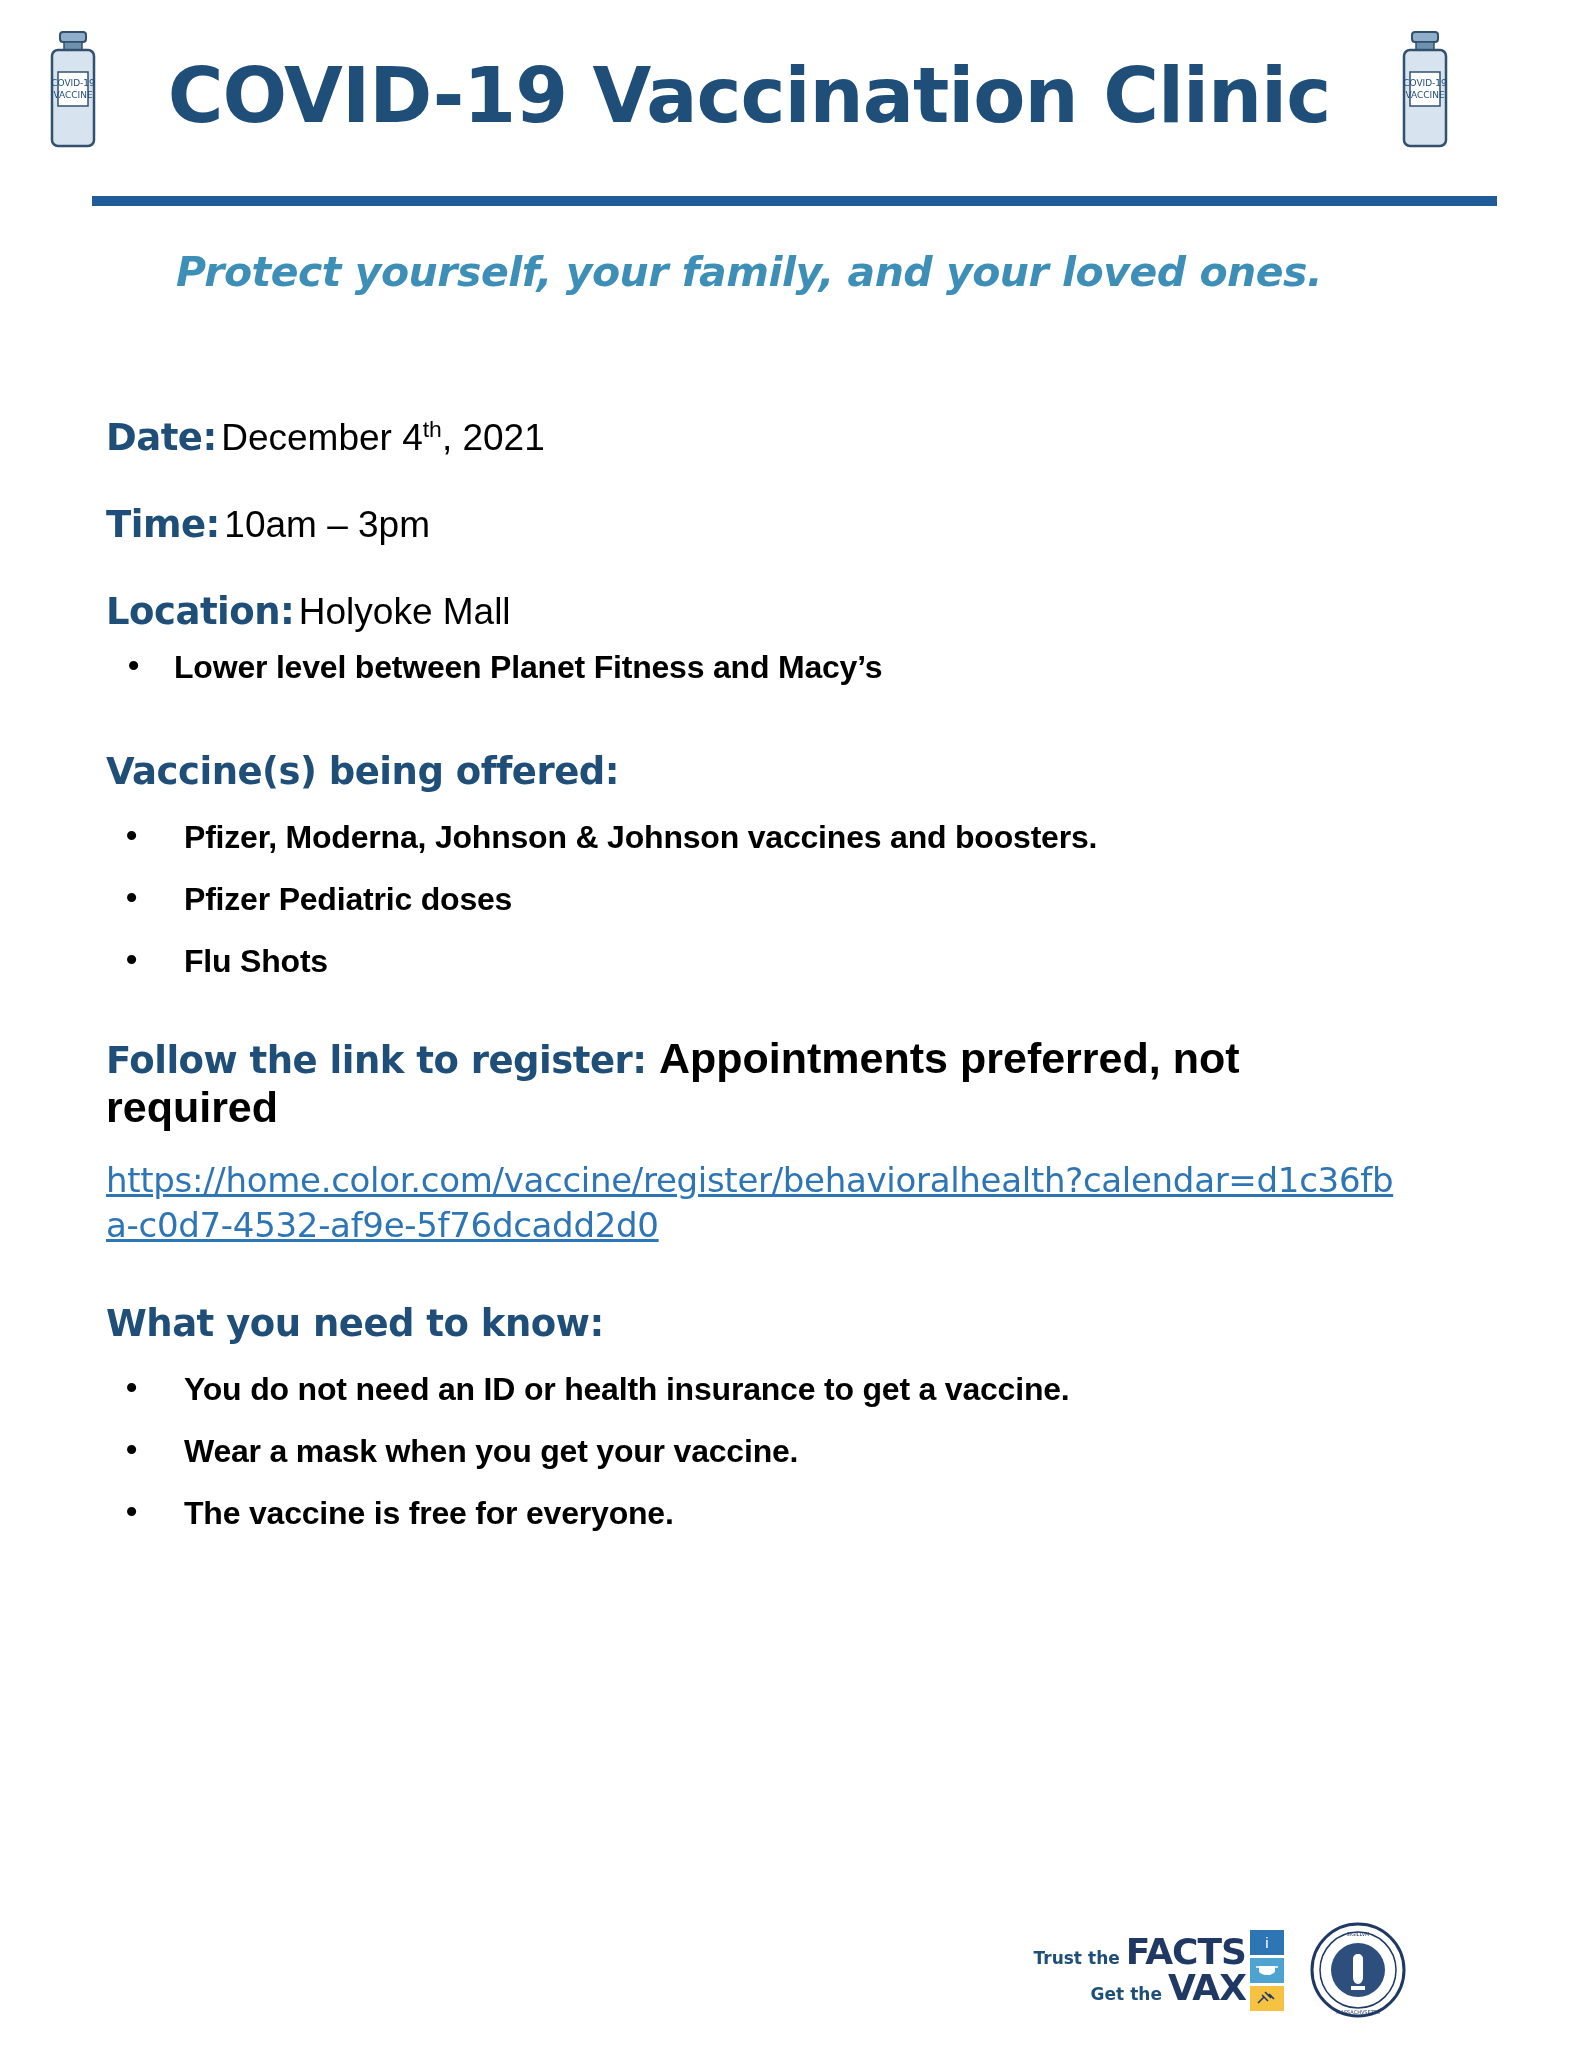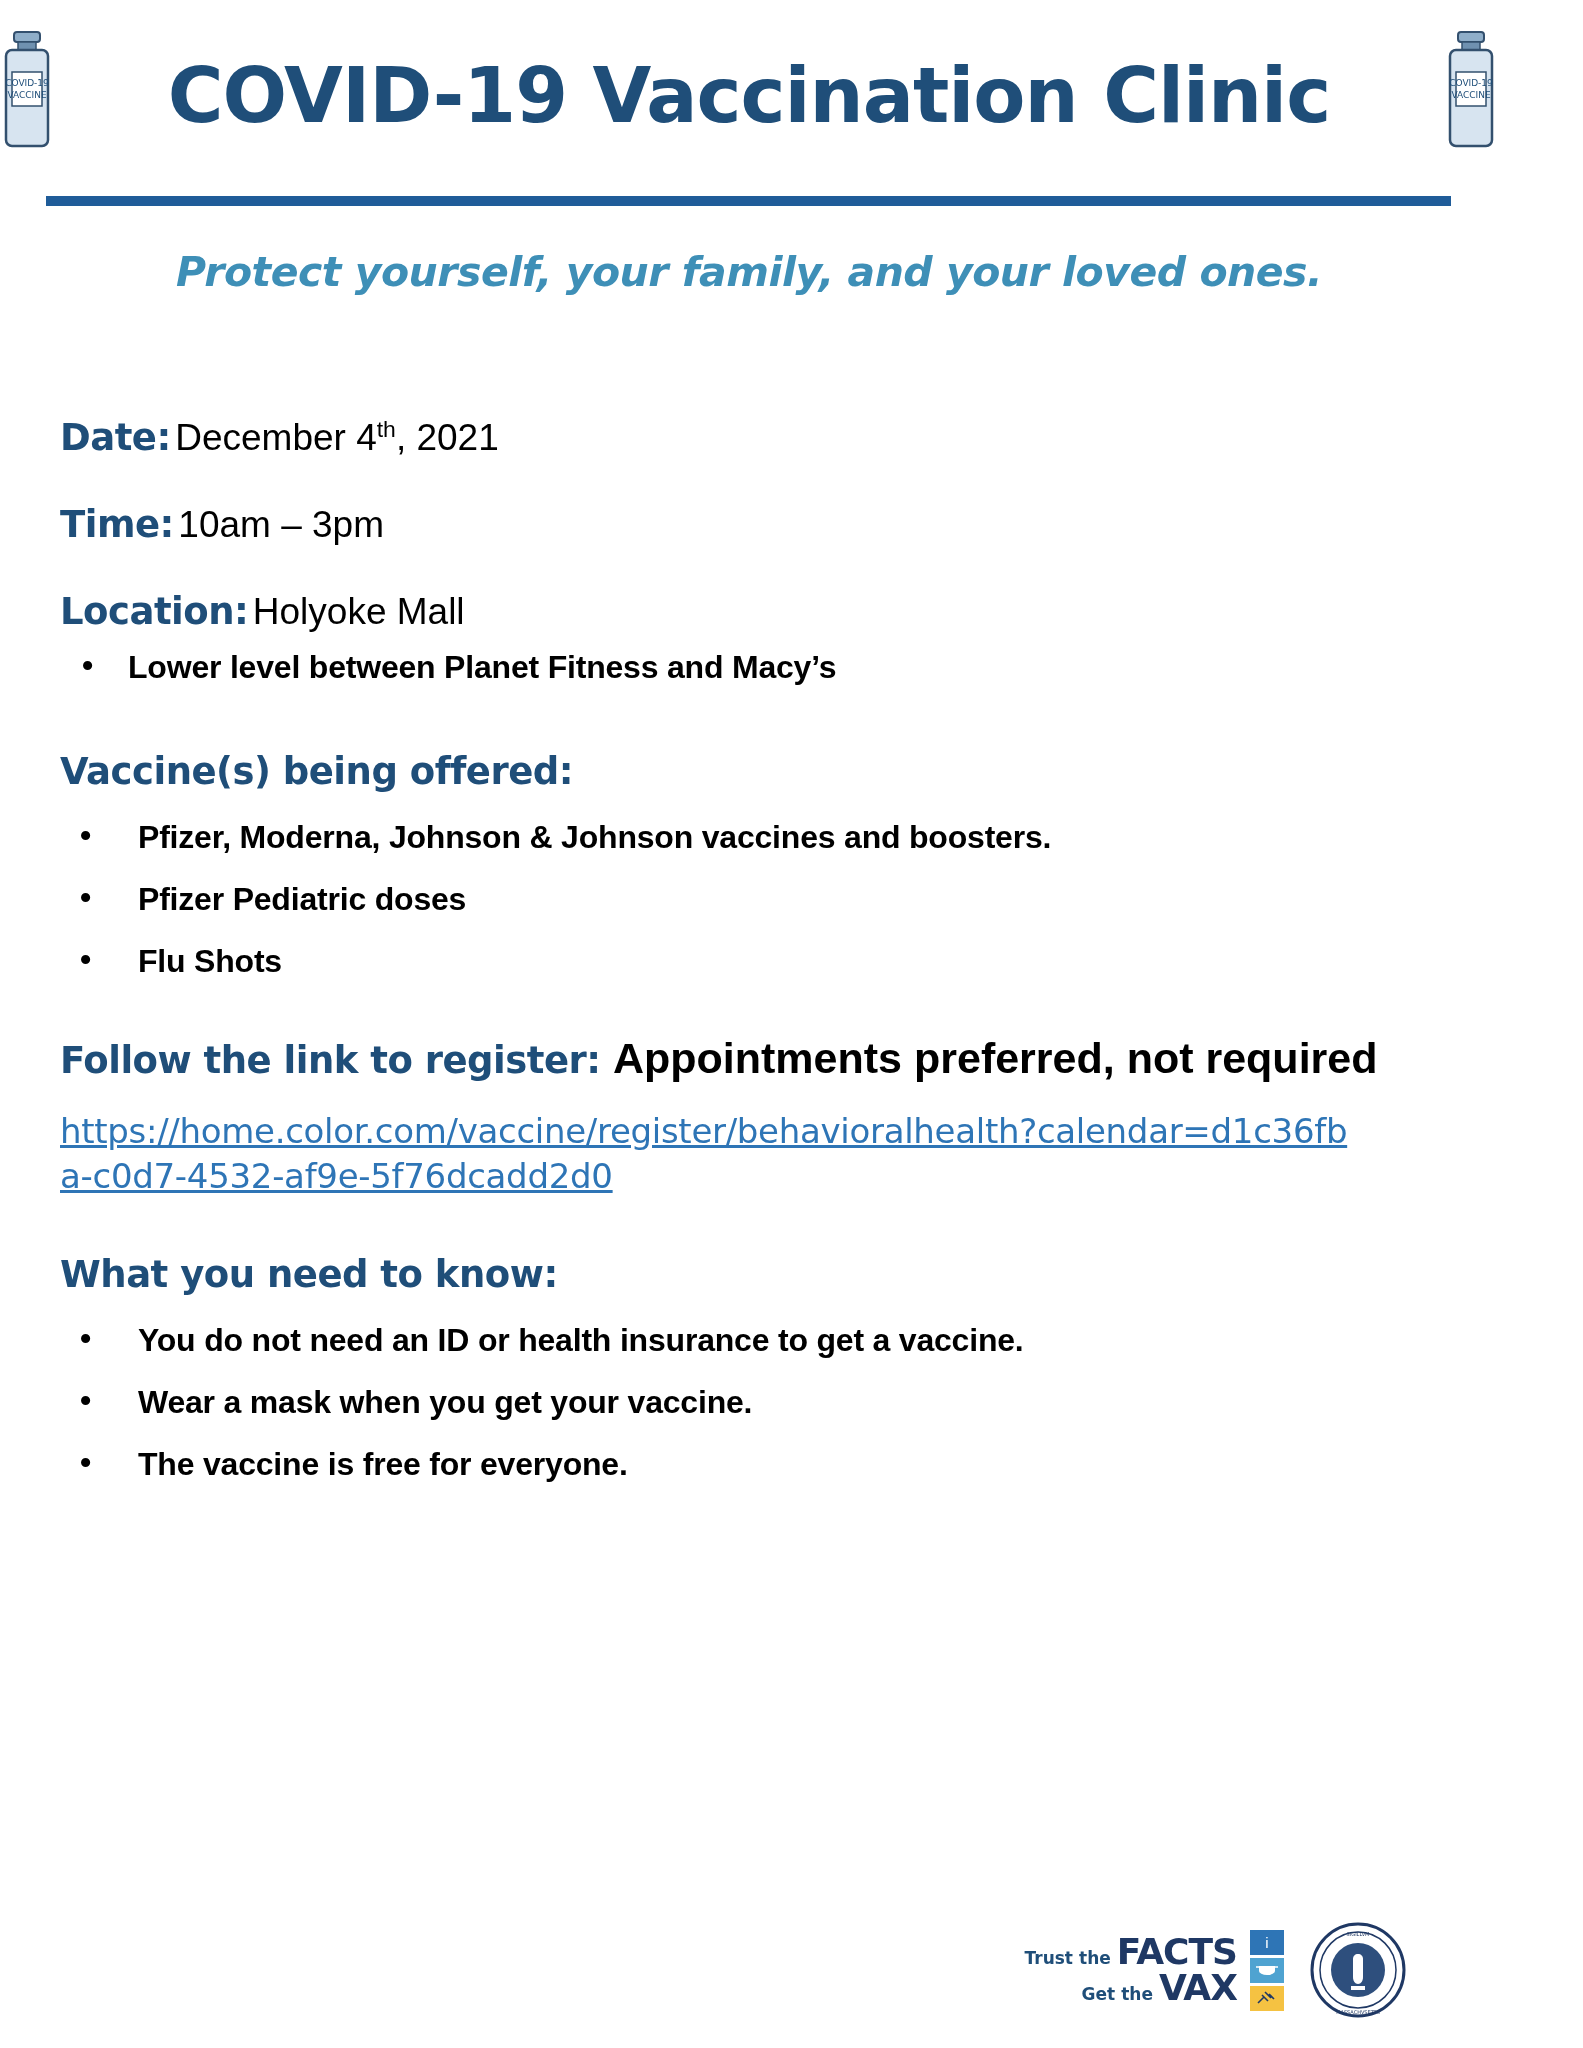--- a/index.html
+++ b/index.html
@@ -13,21 +13,21 @@
     font-family: "Liberation Sans", sans-serif;
     color: #000000;
     position: relative;
     overflow: hidden;
   }
   .page {
     position: relative;
     width: 1498px;
     height: 2048px;
     box-sizing: border-box;
-    padding: 0 56px;
+    padding: 0 102px;
   }
 
   
   .header {
     position: relative;
     height: 190px;
     display: flex;
     align-items: center;
     justify-content: center;
   }
@@ -151,21 +151,21 @@
     position: absolute;
     right: 92px;
     bottom: 30px;
     display: flex;
     align-items: center;
     gap: 26px;
   }
   .factsvax {
     display: flex;
     align-items: center;
-    gap: 13px;
+    gap: 4px;
   }
   .fv-text {
     text-align: right;
     line-height: 1;
     font-family: "DejaVu Sans", sans-serif;
   }
   .fv-row { display: flex; align-items: baseline; justify-content: flex-end; gap: 6px; }
   .fv-small { font-size: 17px; color: #1F4E79; font-weight: bold; }
   .fv-big { font-size: 36px; color: #1F3864; font-weight: bold; letter-spacing: -1px; }
   .fv-icons { display: flex; flex-direction: column; gap: 3px; }

